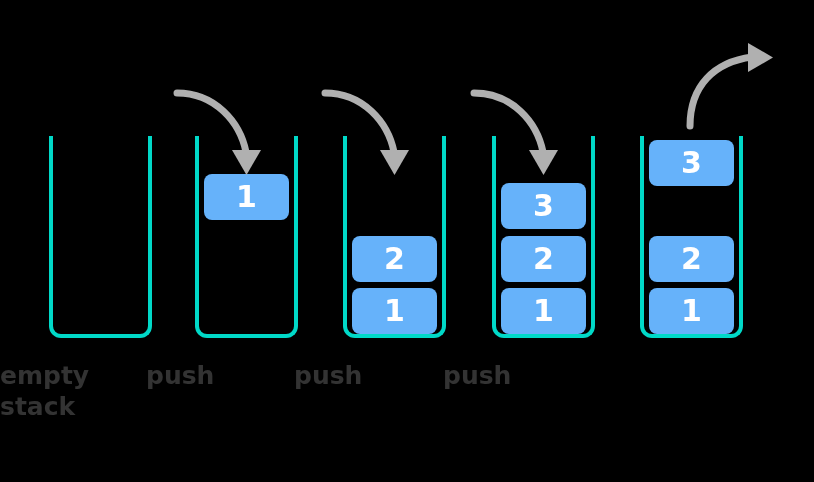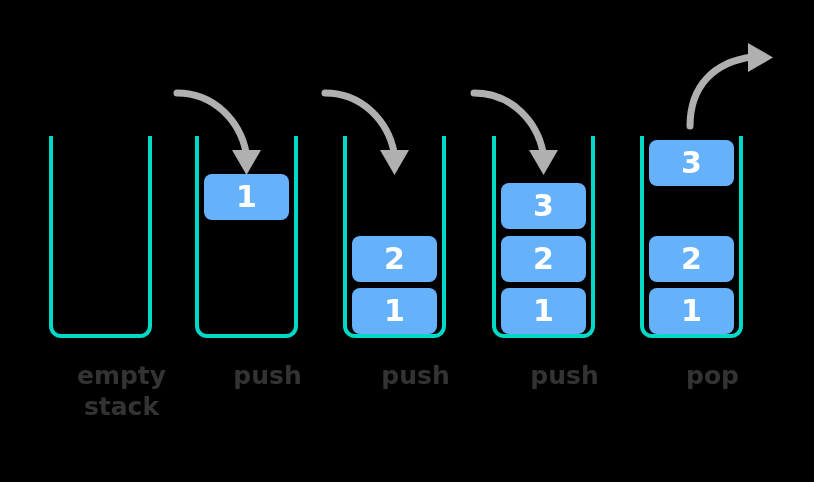--- a/index.html
+++ b/index.html
@@ -49,27 +49,26 @@
     display: flex;
     align-items: center;
     justify-content: center;
     line-height: 1;
   }
   .label {
     position: absolute;
     left: 0;
     width: 147px;
     top: 360px;
-    text-align: center;
+    text-align: left;
     color: #333333;
     font-size: 25px;
     font-weight: bold;
     line-height: 1.25;
     white-space: pre-line;
-    padding-left: 48px;
   }
   .arrow-layer {
     position: absolute;
     left: 0;
     top: 0;
     width: 814px;
     height: 482px;
     pointer-events: none;
   }
 </style>
@@ -103,21 +102,20 @@
     <div class="box" style="top:236px;">2</div>
     <div class="box" style="top:288px;">1</div>
     <div class="label">push</div>
   </div>
 
   <div class="stack-col" style="left:591px;">
     <div class="container-shape"></div>
     <div class="box" style="top:140px;">3</div>
     <div class="box" style="top:236px;">2</div>
     <div class="box" style="top:288px;">1</div>
-    <div class="label">pop</div>
   </div>
 
   <svg class="arrow-layer" viewBox="0 0 814 482" width="814" height="482">
 
     <g>
       <path d="M177,93 C215,93 240,122 246,152" stroke="#B0B0B0" stroke-width="7" fill="none" stroke-linecap="round"></path>
       <path d="M232,150 L261,150 L246.5,175 Z" fill="#B0B0B0"></path>
     </g>
 
     <g>

